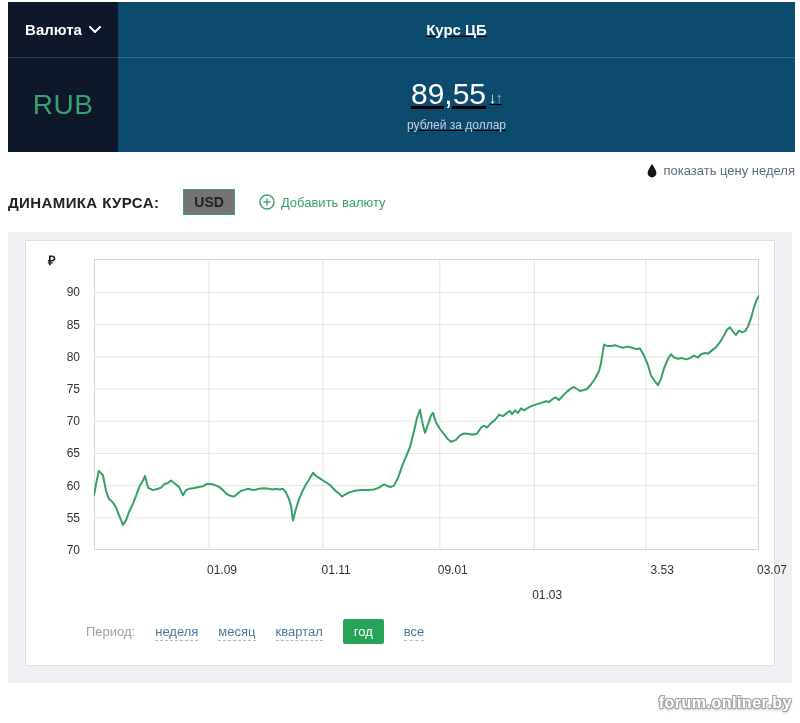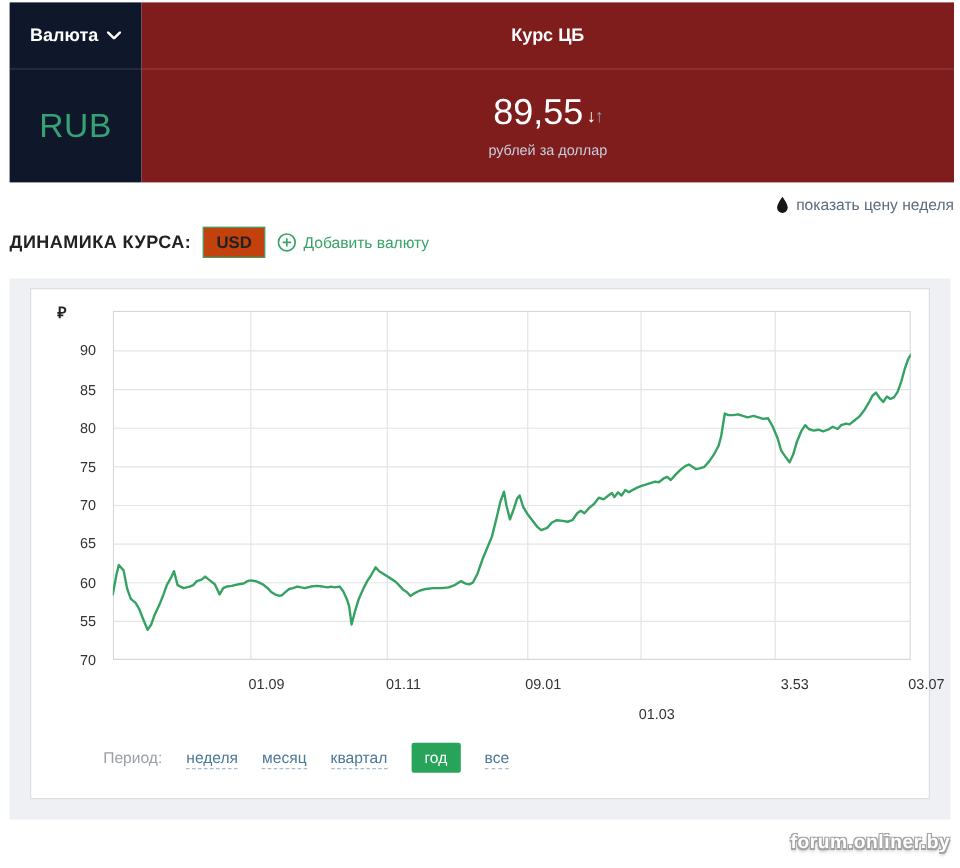--- a/index.html
+++ b/index.html
@@ -2,41 +2,41 @@
 <html><head>
 <meta charset="utf-8">
 <style>
   * { margin:0; padding:0; box-sizing:border-box; }
   html,body { width:800px; height:723px; background:#fff; overflow:hidden;
               font-family:"Liberation Sans", sans-serif; position:relative; }
 
   
   .header { position:absolute; left:8px; top:2px; width:787px; height:150px; display:flex; }
   .header-left  { width:110px; background:#0f172a; display:flex; flex-direction:column; }
-  .header-right { flex:1; background:#7f1d1d; display:flex; flex-direction:column; }
+  .header-right { flex:1; background:#0c4a6e; display:flex; flex-direction:column;text-decoration:underline; }
   .hrow1 { height:55px; display:flex; align-items:center; justify-content:center; }
   .hrow2 { height:95px; display:flex; flex-direction:column; align-items:center; justify-content:center;
            border-top:1px solid rgba(255,255,255,0.16); }
   .currency-label { color:#fff; font-size:15px; font-weight:bold; display:flex; align-items:center; gap:7px; cursor:pointer; }
   .col-title { color:#fff; font-size:15px; font-weight:bold; }
   .rub { color:#36a173; font-size:28px; letter-spacing:0.5px; }
   .rate-line { color:#fff; font-size:30px; line-height:32px; display:flex; align-items:flex-start; }
   .rate-arrows { font-size:15px; margin-top:4px; margin-left:3px; letter-spacing:-1px; }
   .arrow-down { color:#ffffff; }
   .arrow-up   { color:#9aa5ba; }
   .rate-caption { color:#c7cedd; font-size:12px; margin-top:4px; }
 
   
   .oil-link { position:absolute; top:163px; right:5px; display:flex; align-items:center; gap:6px;
               font-size:13px; color:#5d6d7e; cursor:pointer; }
 
   
-  .dynamics { position:absolute; left:8px; top:189px; display:flex; align-items:center; gap:10px; }
+  .dynamics { position:absolute; left:8px; top:189px; display:flex; align-items:center; gap:24px; }
   .dyn-title { font-size:15px; font-weight:bold; color:#222; letter-spacing:0.4px; }
-  .usd-box { border:1px solid #3aa368; background:#c2410c; color:#222; font-weight:bold;
+  .usd-box { border:1px solid #3aa368; background:#737373; color:#222; font-weight:bold;
              font-size:14px; padding:4px 10px; cursor:pointer; }
   .add-currency { display:flex; align-items:center; gap:6px; color:#3aa368; font-size:13px; cursor:pointer; }
 
   
   .chart-panel { position:absolute; left:8px; top:232px; width:784px; height:451px; background:#eef0f3; }
   .chart-card  { position:absolute; left:17px; top:8px; width:750px; height:426px;
                  background:#fff; border:1px solid #dcdee3; }
   .ruble-label { position:absolute; left:22px; top:10px; font-size:13px; font-weight:bold; color:#222; }
   .plot { position:absolute; left:68px; top:18px; width:665px; height:291px; }
   .y-tick-label { position:absolute; width:40px; right:694px; text-align:right; font-size:12px; color:#333; height:16px; line-height:16px; }

